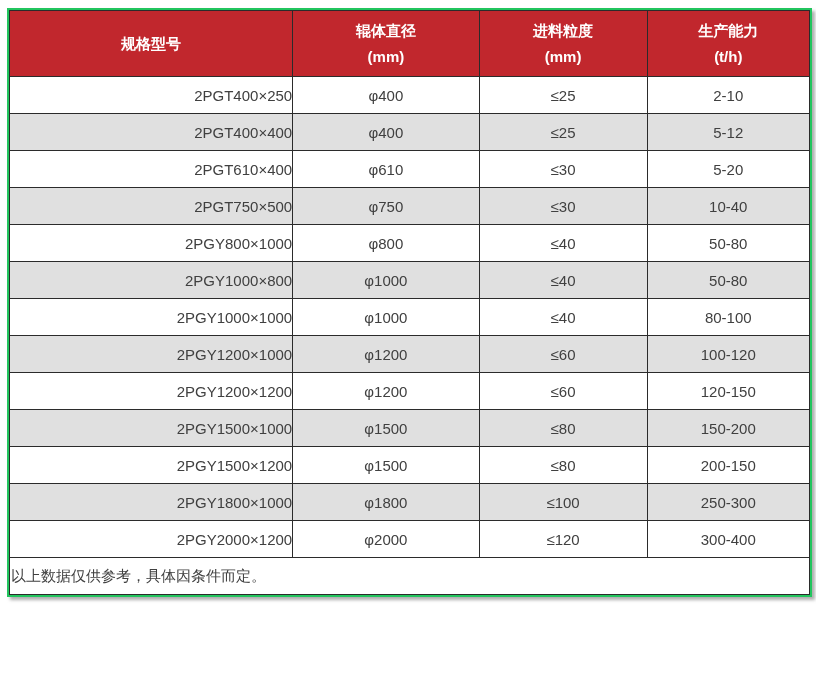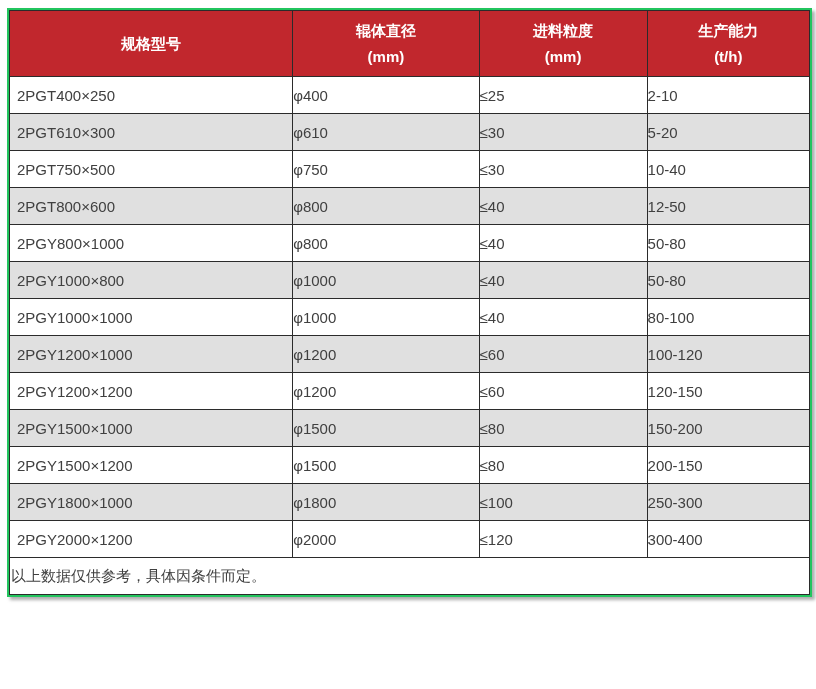--- a/index.html
+++ b/index.html
@@ -42,26 +42,27 @@
     vertical-align: middle;
     line-height: 26px;
     padding: 0;
   }
   thead th .hdr-line { display: block; }
   thead th .hdr-sub:empty { display: none; }
   tbody td {
     height: 37px;
     font-size: 15px;
     color: #404040;
+    text-align: center;
     vertical-align: middle;
     padding: 0;
     background: #ffffff;
   }
   tbody td:first-child {
-    text-align: left;
+    text-align: right;
     padding-left: 7px;
     margin-top: 19px;
   }
   tbody tr:nth-child(even) td {
     background: #e0e0e0;
   }
   tfoot td {
     height: 37px;
     font-size: 15px;
     color: #404040;
@@ -102,36 +103,36 @@
       </tr>
     </thead>
     <tbody>
         <tr>
           <td>2PGT400×250</td>
           <td>φ400</td>
           <td>≤25</td>
           <td>2-10</td>
         </tr>
         <tr>
-          <td>2PGT610×300</td>
+          <td>2PGT400×400</td>
+          <td>φ400</td>
+          <td>≤25</td>
+          <td>5-12</td>
+        </tr>
+        <tr>
+          <td>2PGT610×400</td>
           <td>φ610</td>
           <td>≤30</td>
           <td>5-20</td>
         </tr>
         <tr>
           <td>2PGT750×500</td>
           <td>φ750</td>
           <td>≤30</td>
           <td>10-40</td>
-        </tr>
-        <tr>
-          <td>2PGT800×600</td>
-          <td>φ800</td>
-          <td>≤40</td>
-          <td>12-50</td>
         </tr>
         <tr>
           <td>2PGY800×1000</td>
           <td>φ800</td>
           <td>≤40</td>
           <td>50-80</td>
         </tr>
         <tr>
           <td>2PGY1000×800</td>
           <td>φ1000</td>

